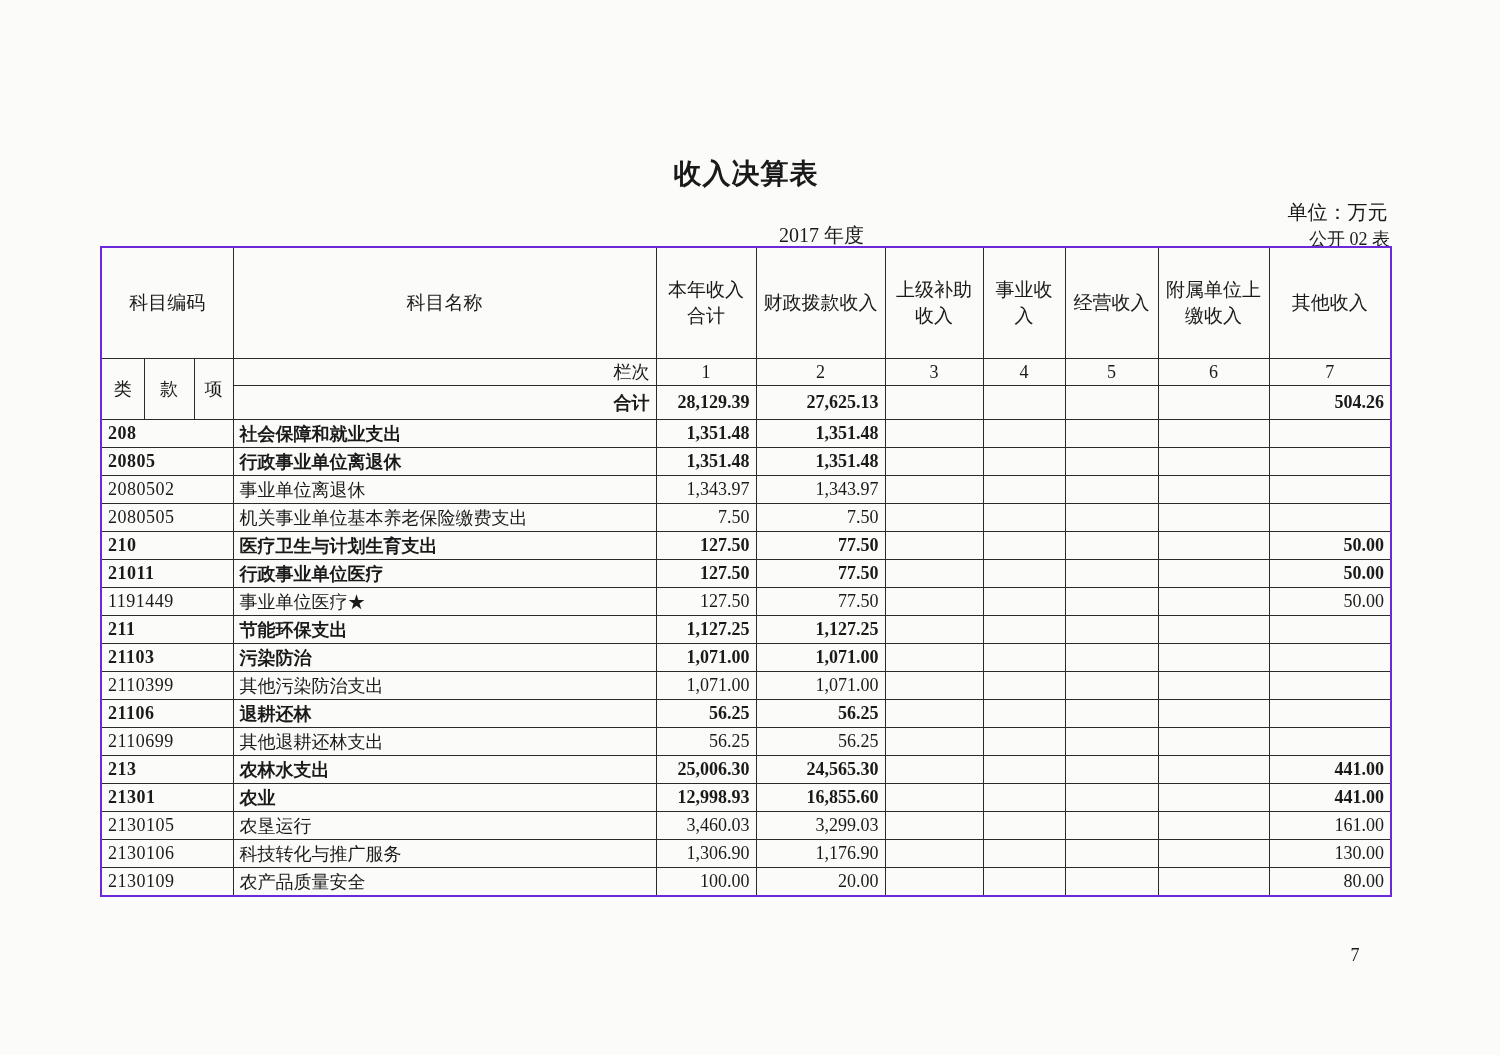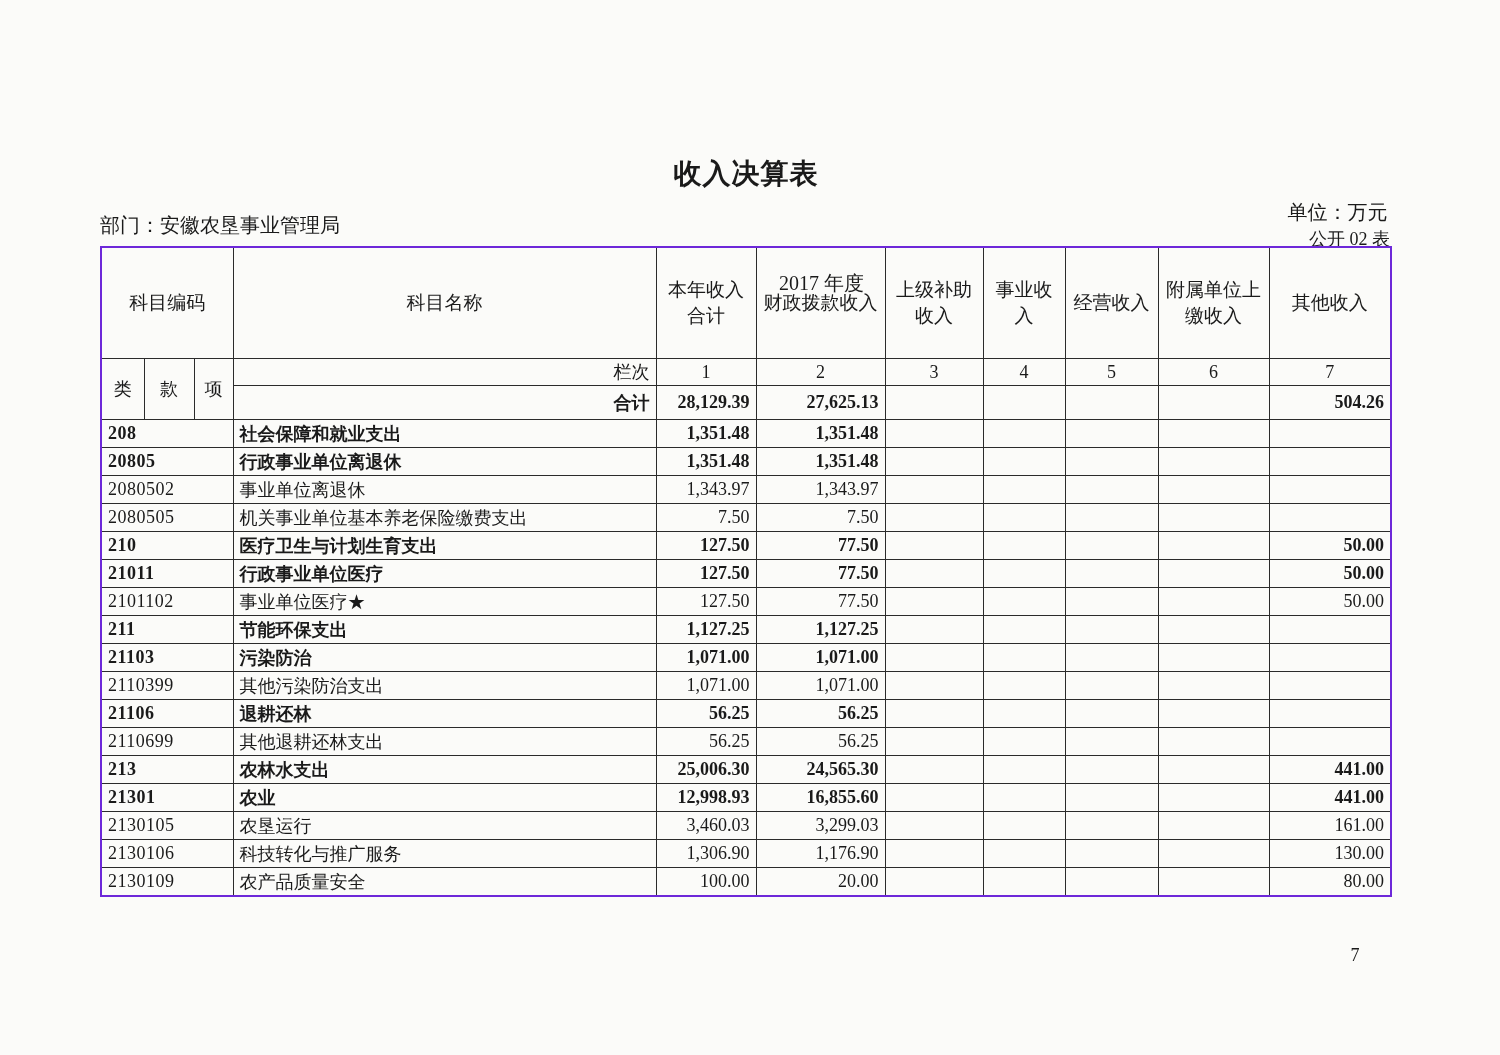--- a/index.html
+++ b/index.html
@@ -9,21 +9,21 @@
     font-family:"Liberation Serif","DejaVu Serif",serif;
     color:#1a1a1a;
     -webkit-font-smoothing:antialiased;
   }
   .page{position:relative;width:1500px;height:1055px;overflow:hidden;}
   .title{
     position:absolute;top:155px;left:0;width:1492px;
     text-align:center;font-size:28px;font-weight:bold;letter-spacing:1px;
   }
   .dept{position:absolute;left:100px;top:212px;font-size:20px;}
-  .year{position:absolute;left:779px;top:222px;font-size:20px;margin-top:48px;}
+  .year{position:absolute;left:779px;top:222px;font-size:20px;}
   .unit{position:absolute;top:199px;left:1285px;width:105px;font-size:20px;text-align:center;white-space:nowrap;}
   .sheet{position:absolute;top:227px;left:1285px;width:105px;font-size:18px;text-align:right;white-space:nowrap;}
   .pagenum{position:absolute;left:1340px;top:945px;width:30px;text-align:center;font-size:18px;}
 
   table.fin{
     position:absolute;left:100px;top:246px;width:1290px;
     border-collapse:collapse;table-layout:fixed;
     background:transparent;
   }
   table.fin td{
@@ -48,21 +48,20 @@
   td.name.ind{}
   td.num{text-align:right;padding-right:10px;font-size:17px;}
   tr.b td{font-weight:bold;}
 </style>
 </head>
 <body>
 
 <div class="page">
 
   <div class="title">收入决算表</div>
-  <div class="dept">部门：安徽农垦事业管理局</div>
   <div class="year">2017 年度</div>
   <div class="unit">单位：万元</div>
   <div class="sheet">公开 02 表</div>
 
   <table class="fin">
     <colgroup>
       <col style="width:43px">
         <col style="width:50px">
         <col style="width:39px">
       <col style="width:423px">
@@ -183,21 +182,21 @@
       <td class="num">127.50</td>
       <td class="num">77.50</td>
       <td class="num"></td>
       <td class="num"></td>
       <td class="num"></td>
       <td class="num"></td>
       <td class="num">50.00</td>
     </tr>
 
     <tr class="rdata">
-      <td class="code" colspan="3">2101102</td>
+      <td class="code" colspan="3">1191449</td>
       <td class="name ind">事业单位医疗★</td>
       <td class="num">127.50</td>
       <td class="num">77.50</td>
       <td class="num"></td>
       <td class="num"></td>
       <td class="num"></td>
       <td class="num"></td>
       <td class="num">50.00</td>
     </tr>
 

